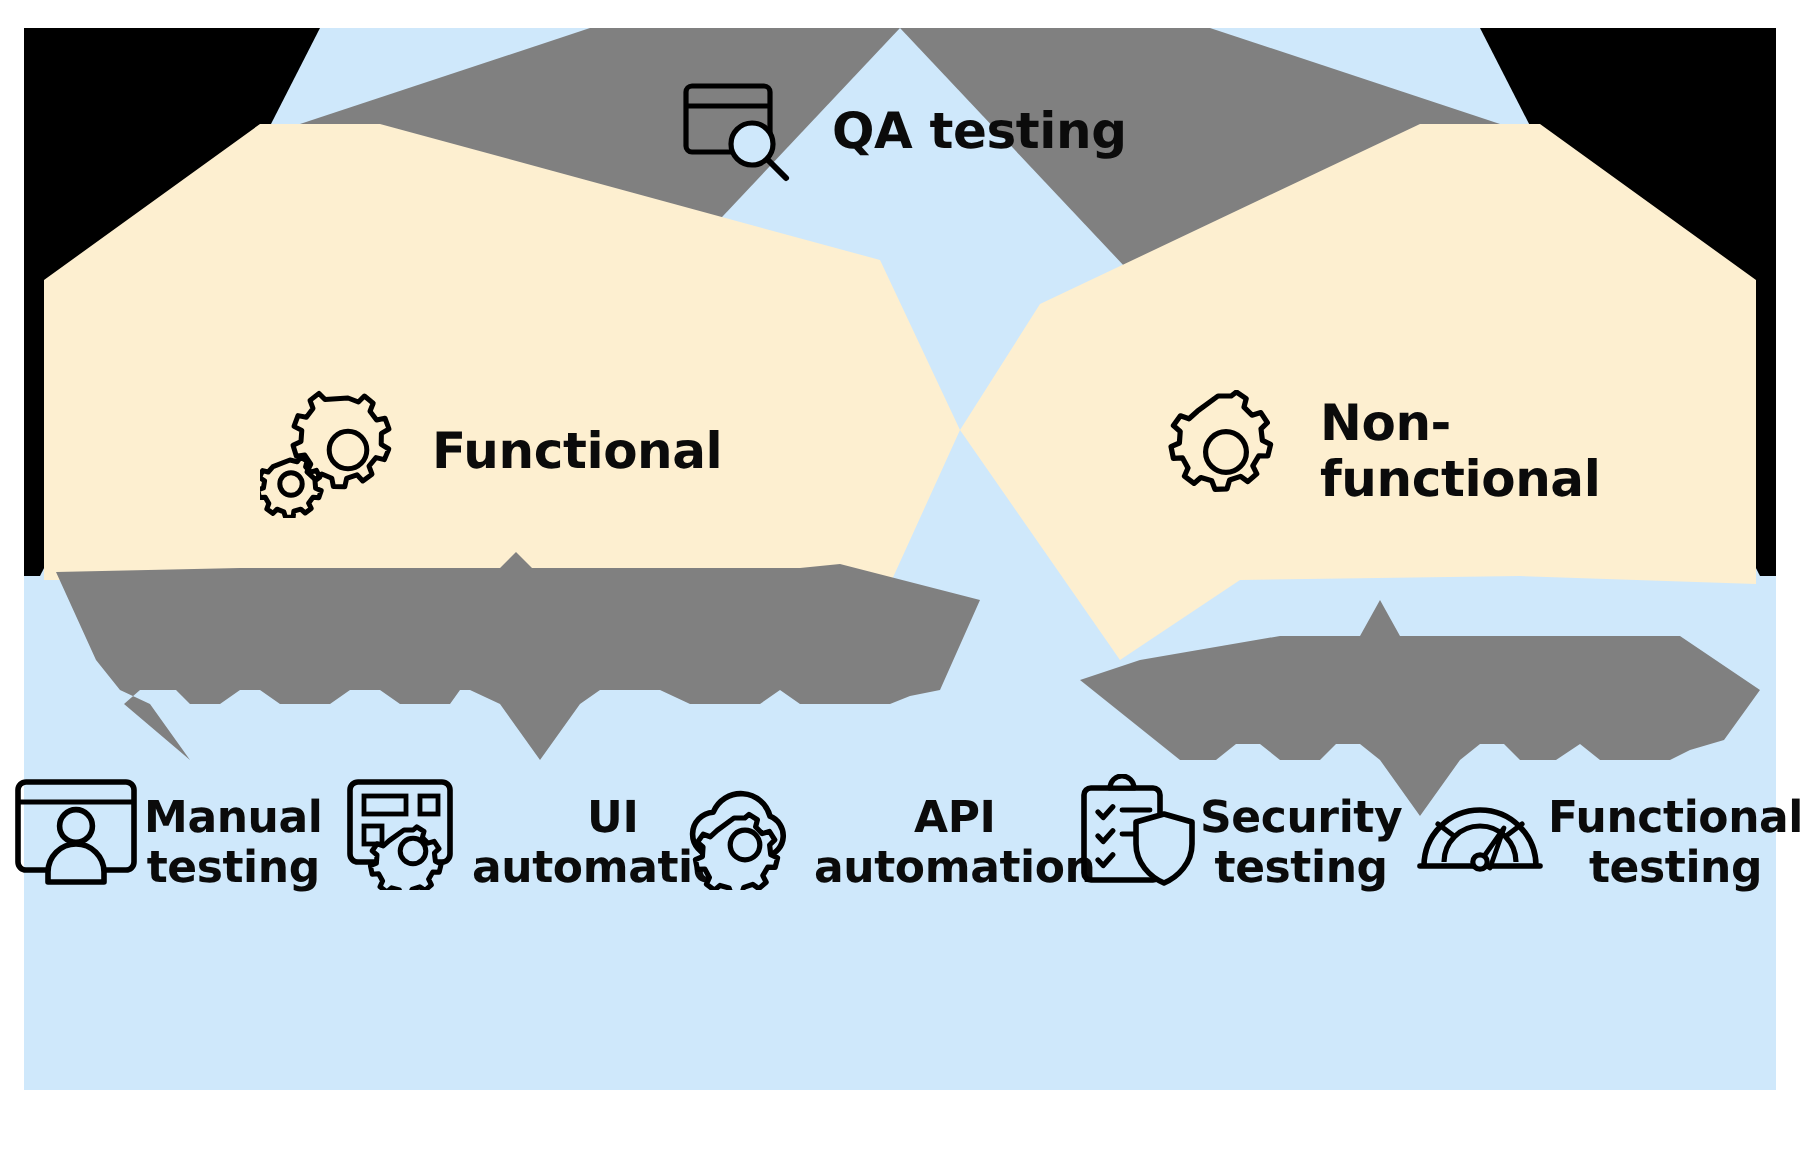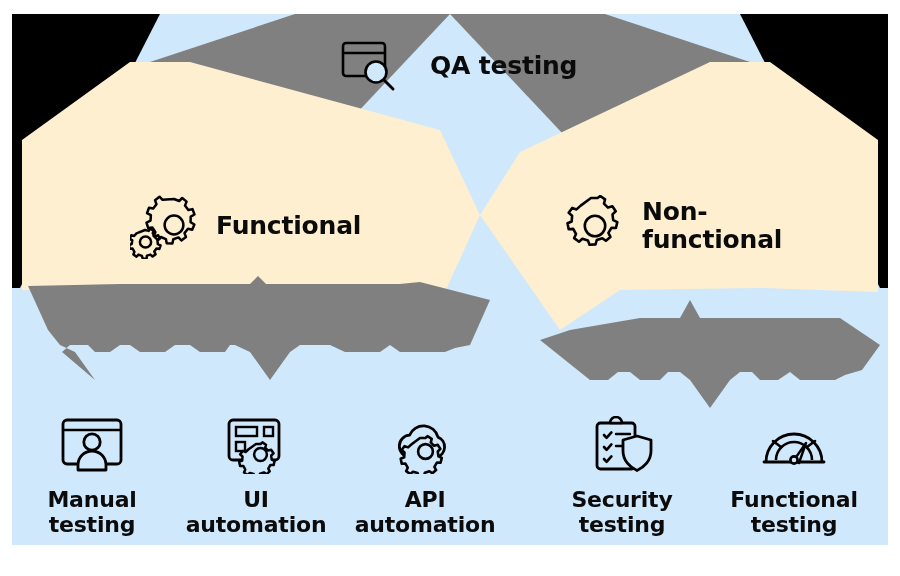--- a/index.html
+++ b/index.html
@@ -43,51 +43,50 @@
     display: block;
     flex: 0 0 auto;
   }
 
   
   #node-qa {
     left: 340px;
     top: 34px;
     width: 240px;
     height: 64px;
-    gap: 30px;
+    gap: 16px;
   }
   #node-qa .node-label { font-size: 25px; }
 
   
   #node-functional {
     left: 130px;
     top: 188px;
     width: 280px;
     height: 76px;
     gap: 14px;
   }
   #node-functional .node-label { font-size: 25px; }
 
   
   #node-nonfunctional {
-    left: 564px;
+    left: 582px;
     top: 185px;
     width: 275px;
     height: 82px;
     gap: 16px;
   }
   #node-nonfunctional .node-label { font-size: 25px; text-align: left; }
 
   
   .leaf {
     position: absolute;
     width: 176px;
-    top: 416px;
+    top: 384px;
     display: flex;
-    flex-direction: column;
     align-items: center;
     text-align: center;
   }
   .leaf .leaf-label {
     margin-top: 13px;
     font-size: 22px;
     font-weight: 700;
     color: #0b0b0b;
     line-height: 1.14;
     white-space: pre-line;

